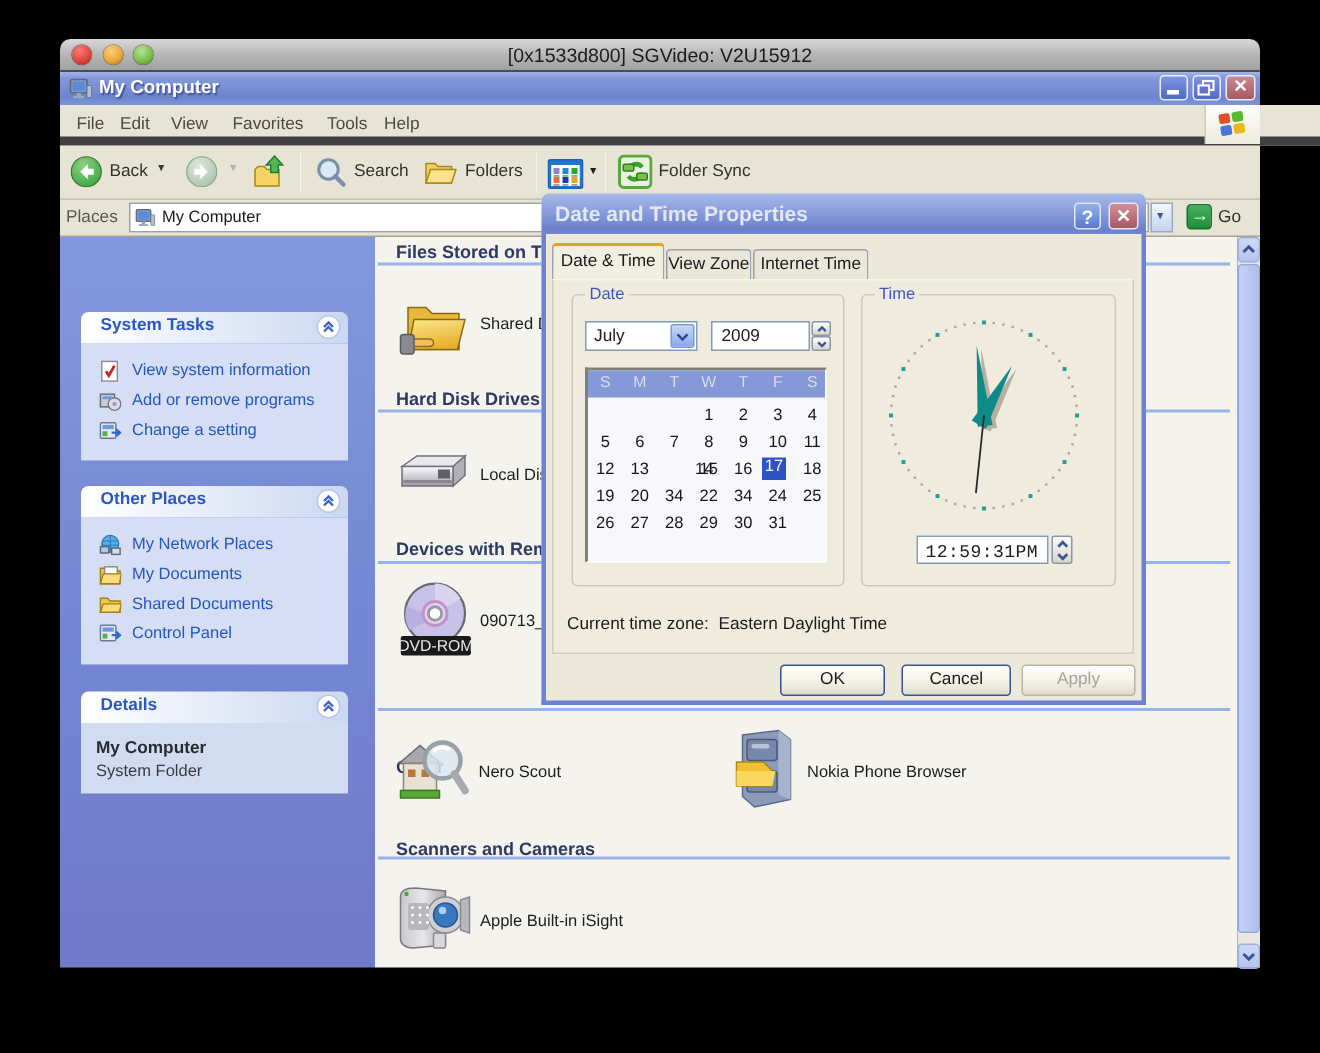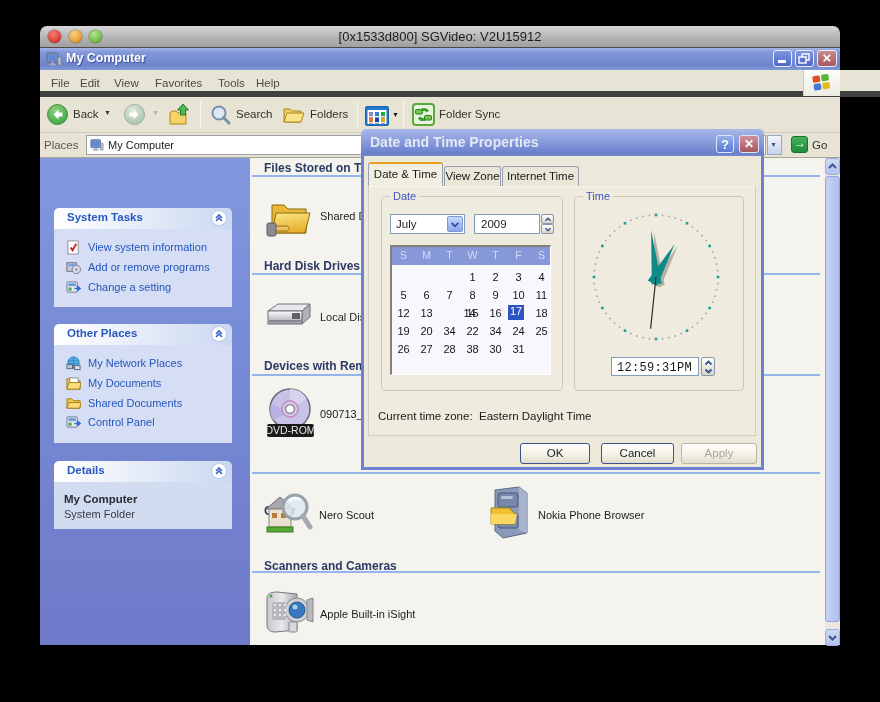--- a/index.html
+++ b/index.html
@@ -498,21 +498,21 @@
       <span class="cd" style="left:0px;top:78px;">19</span>
         <span class="cd" style="left:23px;top:78px;">20</span>
         <span class="cd" style="left:46px;top:78px;">34</span>
         <span class="cd" style="left:69px;top:78px;">22</span>
         <span class="cd" style="left:92px;top:78px;">34</span>
         <span class="cd" style="left:115px;top:78px;">24</span>
         <span class="cd" style="left:138px;top:78px;">25</span>
       <span class="cd" style="left:0px;top:96px;">26</span>
         <span class="cd" style="left:23px;top:96px;">27</span>
         <span class="cd" style="left:46px;top:96px;">28</span>
-        <span class="cd" style="left:69px;top:96px;">38</span>
+        <span class="cd" style="left:69px;top:96px;">29</span>
         <span class="cd" style="left:92px;top:96px;">30</span>
         <span class="cd" style="left:115px;top:96px;">31</span>
     </div>
 
     <svg class="abs" style="left:227px;top:80px;z-index:5" width="136" height="136" viewBox="0 0 136 136">
       <rect x="66.7" y="4.7" width="2.6" height="2.6" fill="#1e9e96"></rect>
         <rect x="97.7" y="13.0" width="2.6" height="2.6" fill="#1e9e96"></rect>
         <rect x="120.4" y="35.7" width="2.6" height="2.6" fill="#1e9e96"></rect>
         <rect x="128.7" y="66.7" width="2.6" height="2.6" fill="#1e9e96"></rect>
         <rect x="120.4" y="97.7" width="2.6" height="2.6" fill="#1e9e96"></rect>

